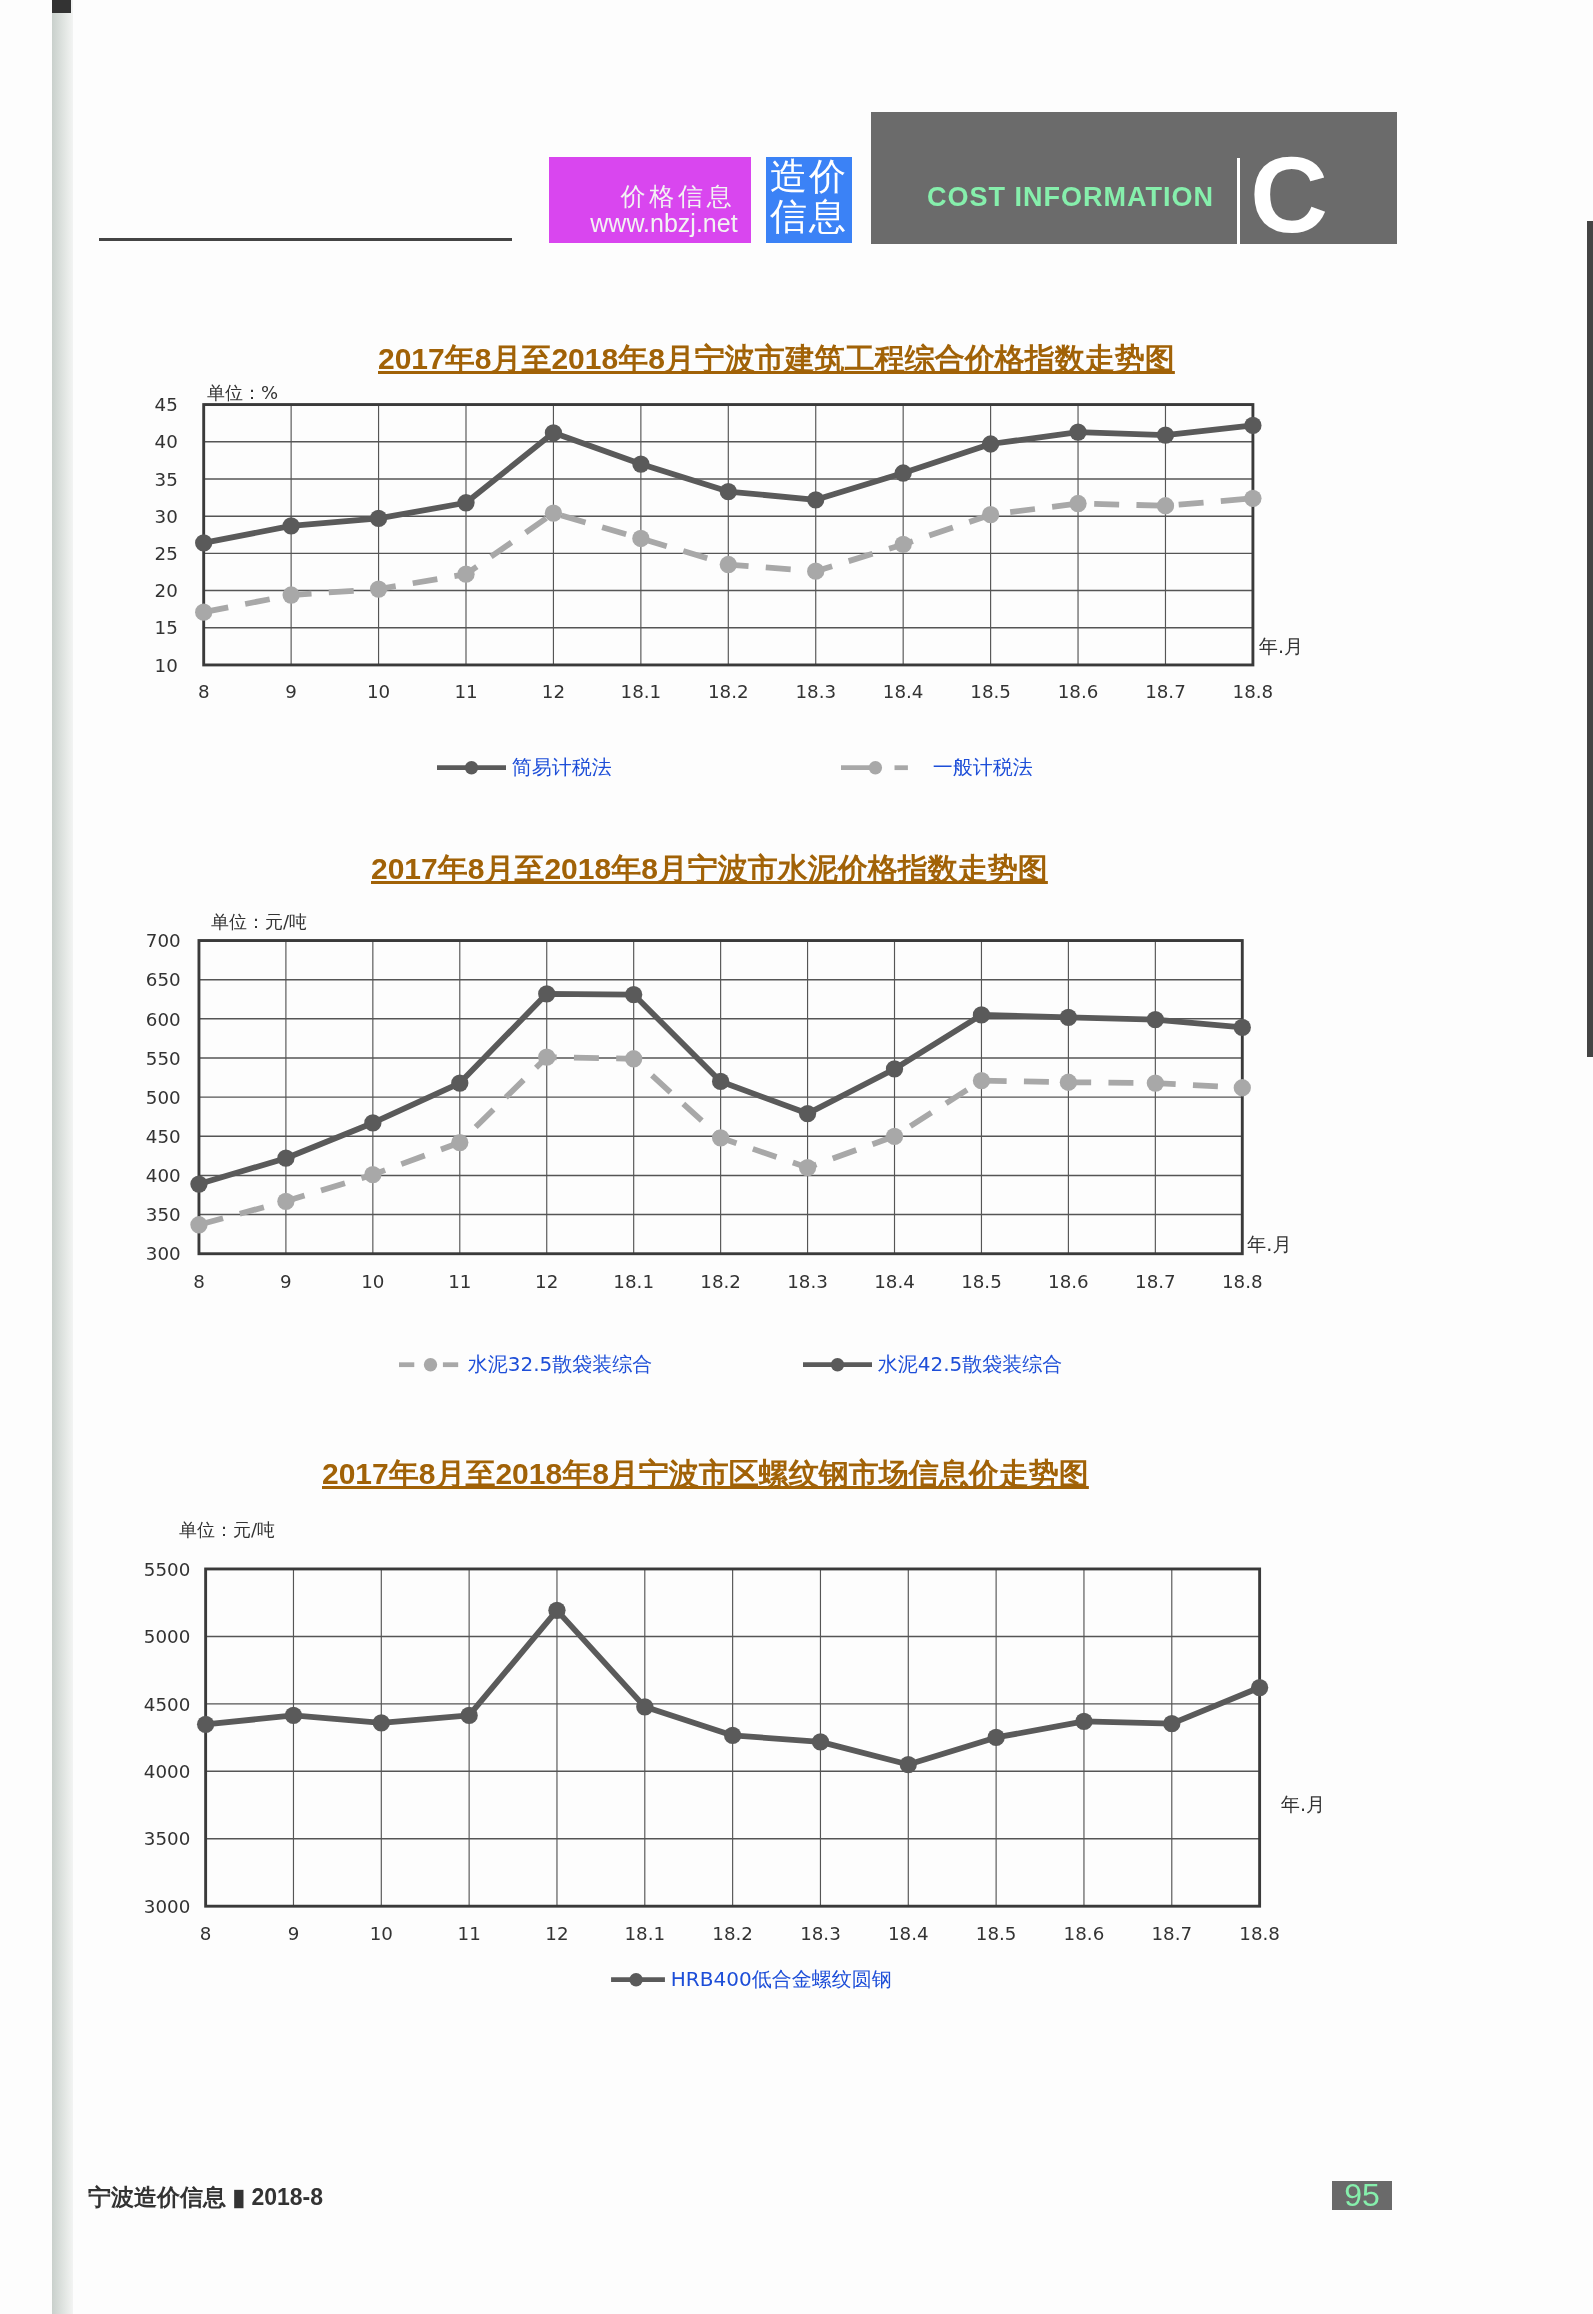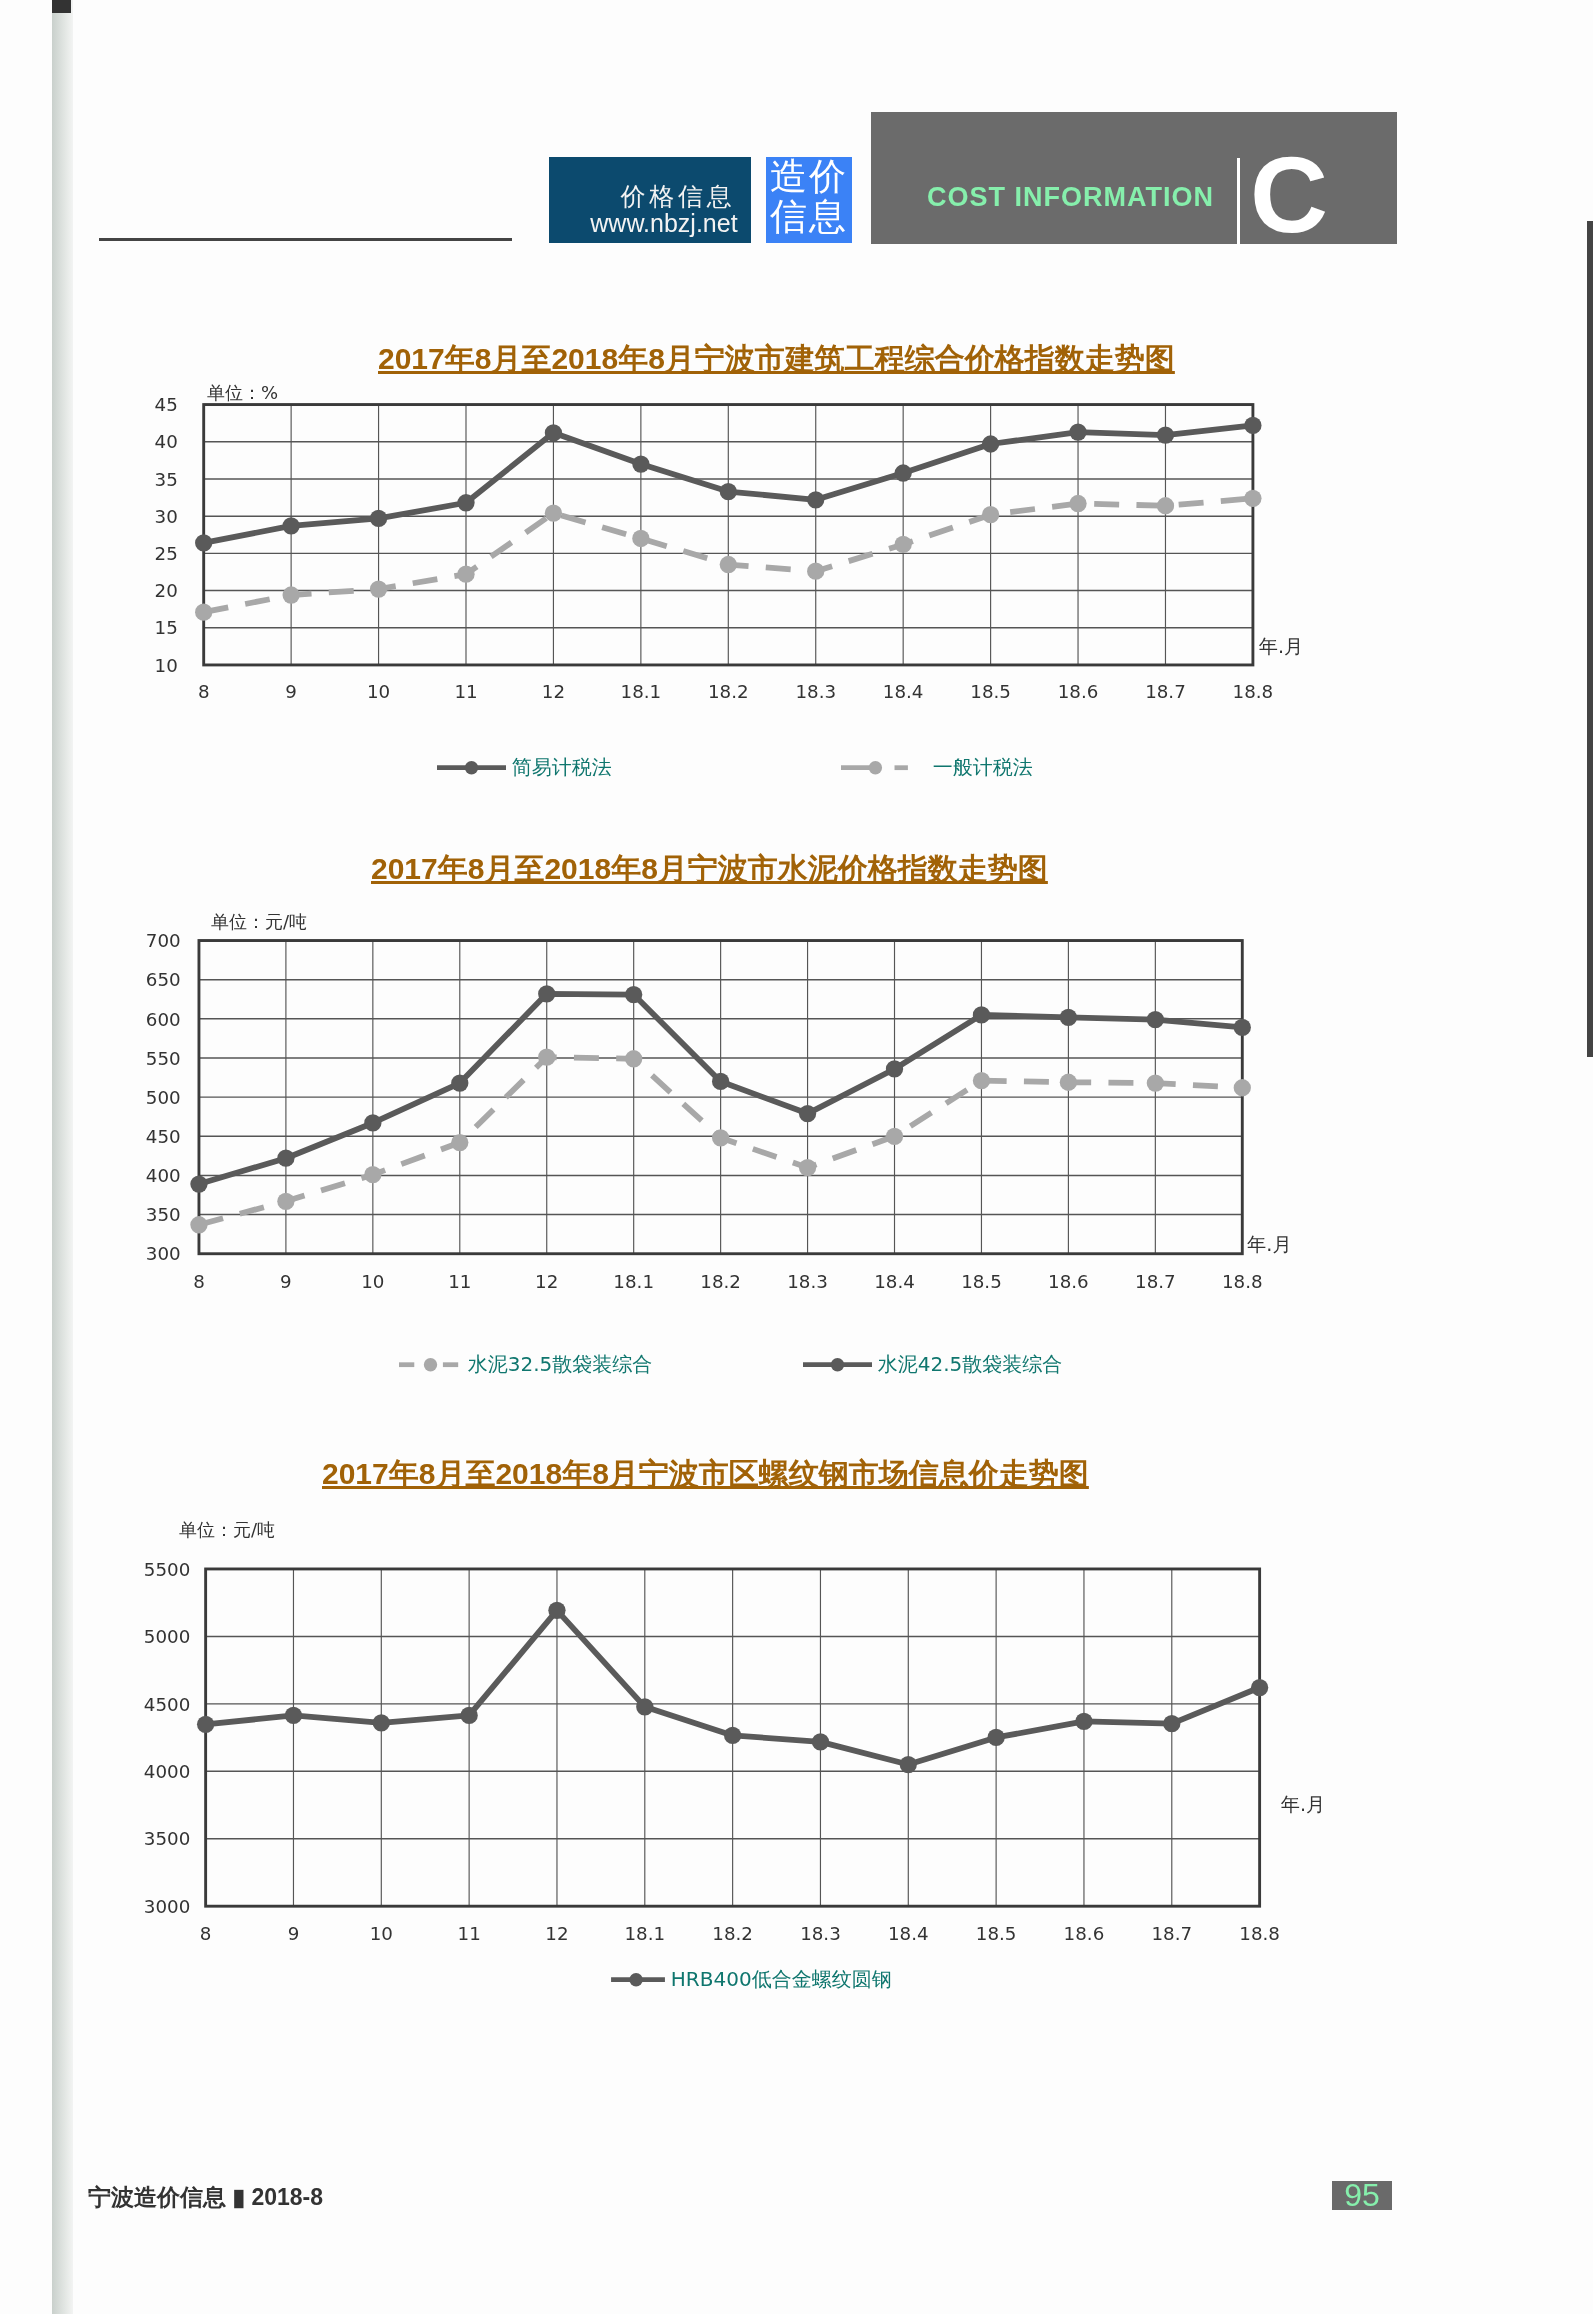--- a/index.html
+++ b/index.html
@@ -5,31 +5,31 @@
   html, body { margin:0; padding:0; }
   body {
     width:1594px; height:2314px; position:relative; overflow:hidden;
     background:#fdfdfd; font-family:"DejaVu Sans", sans-serif; color:#333;
   }
   .abs { position:absolute; }
   .spine-strip { left:52px; top:0; width:21px; height:2314px; background:linear-gradient(90deg,#c9d0cc,#e2e6e3 60%,#f3f4f3); }
   .spine-dark { left:52px; top:0; width:19px; height:13.4px; background:#333; }
   .right-strip { left:1587px; top:221px; width:6.7px; height:836px; background:#444; }
   .header-line { left:99px; top:238px; width:413px; height:2.9px; background:#444; }
-  .hdr-box1 { left:549px; top:157px; width:202px; height:86px; background:#0c4a6e; color:#f3f3f3; }
+  .hdr-box1 { left:549px; top:157px; width:202px; height:86px; background:#d946ef; color:#f3f3f3; }
   .hdr-box1 .t1 { position:absolute; right:15.4px; top:23px; font-size:25px; letter-spacing:3.8px; }
   .hdr-box1 .t2 { position:absolute; right:13.4px; top:52px; font-size:25px; font-family:"Liberation Sans", sans-serif; }
   .hdr-box2 { left:766px; top:157px; width:86px; height:86px; background:#3b82f6; color:#fff; font-size:37px; line-height:40px; text-align:center; letter-spacing:1.9px; }
   .hdr-dark { left:871px; top:112px; width:526px; height:132px; background:#6b6b6b; }
   .hdr-dark .cost { position:absolute; left:56px; top:70px; color:#86efac; font-family:"Liberation Sans", sans-serif; font-weight:bold; font-size:27px; letter-spacing:1px; }
   .hdr-dark .divider { position:absolute; left:366px; top:46px; width:2.9px; height:86px; background:#fff; }
   .hdr-dark .bigc { position:absolute; left:379px; top:29px; color:#fff; font-family:"Liberation Sans", sans-serif; font-weight:bold; font-size:108px; line-height:108px; }
   .chart-title { font-family:"Liberation Sans", sans-serif; font-weight:bold; font-size:30px; color:#a16207; white-space:nowrap;text-decoration:underline; }
   .unit { font-size:18px; color:#333; white-space:nowrap;margin-top:12px; }
-  .legend { font-size:20px; color:#0f766e; white-space:nowrap; display:flex; align-items:center; }
+  .legend { font-size:20px; color:#1d4ed8; white-space:nowrap; display:flex; align-items:center; }
   .legend .sw { display:inline-block; margin-right:5.8px; }
   .footer-left { left:88px; top:2182px; font-size:23px; font-weight:bold; color:#333; font-family:"Liberation Sans", sans-serif; }
   .footer-page { left:1332px; top:2181px; width:60px; height:29px; background:#6a6a6a; color:#86efac; font-size:32px; text-align:center; line-height:29px; font-family:"Liberation Sans", sans-serif; }
   svg text { font-family:"DejaVu Sans", sans-serif; fill:#333; }
 </style>
 </head>
 <body>
 
 <div class="abs spine-strip"></div>
 <div class="abs spine-dark"></div>

